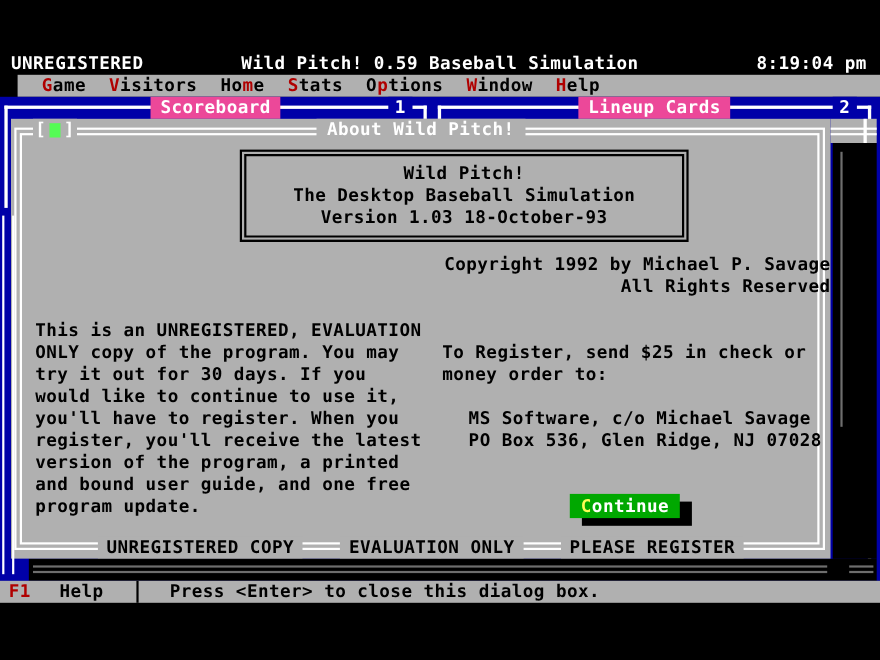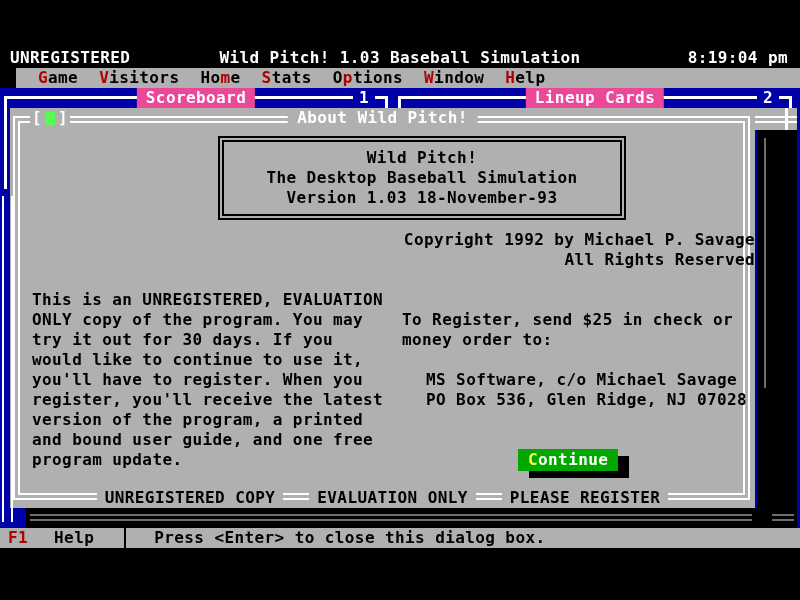--- a/index.html
+++ b/index.html
@@ -60,37 +60,37 @@
   .body-left{position:absolute;left:22px;top:182px;white-space:pre-line;}
   .reg-intro{position:absolute;left:392px;top:202px;white-space:pre-line;}
   .reg-addr{position:absolute;left:416px;top:262px;white-space:pre-line;}
 
   .btn-continue{position:absolute;left:508px;top:341px;height:22px;line-height:22px;
                 padding:0 10px;background:#00a800;color:#fff;box-shadow:11px 7px 0 #000;
                 cursor:pointer;white-space:pre;}
   .hot-y{color:#fcfc54;}
 
   .dlg-footer{position:absolute;left:0;bottom:0;width:100%;height:20px;display:flex;
-              justify-content:center;gap:26px;z-index:2;}
+              justify-content:center;gap:34px;z-index:2;}
   .badge{background:#b0b0b0;padding:0 8px;white-space:pre;}
 
   
   .statusbar{top:528px;background:#b0b0b0;color:#000;display:flex;align-items:center;z-index:8;position:absolute;gap:16px;}
   .sb-key{color:#b00000;margin-left:8px;}
   .sb-label{margin-left:10px;}
   .sb-sep{width:2px;height:20px;background:#000;margin:0 12px 0 14px;}
 </style>
 </head>
 <body>
 
 <div class="stage">
 
   <div class="row titlebar">
     <span class="tb-left">UNREGISTERED</span>
-    <span class="tb-center">Wild Pitch! 1.03 Baseball Simulation</span>
+    <span class="tb-center">Wild Pitch! 0.59 Baseball Simulation</span>
     <span class="tb-right">8:19:04 pm</span>
   </div>
 
   <div class="row menubar">
     <span class="mi"><span></span><span class="hot">G</span><span>ame</span></span>
     <span class="mi"><span></span><span class="hot">V</span><span>isitors</span></span>
     <span class="mi"><span>Ho</span><span class="hot">m</span><span>e</span></span>
     <span class="mi"><span></span><span class="hot">S</span><span>tats</span></span>
     <span class="mi"><span>O</span><span class="hot">p</span><span>tions</span></span>
     <span class="mi"><span></span><span class="hot">W</span><span>indow</span></span>
@@ -136,21 +136,21 @@
         <span>[</span>
         <span class="sq"></span>
         <span>]</span>
       </div>
 
     <div class="dlg-title">About Wild Pitch!</div>
 
     <div class="about-box">
       <div>Wild Pitch!</div>
       <div>The Desktop Baseball Simulation</div>
-      <div>Version 1.03 18-November-93</div>
+      <div>Version 1.03 18-October-93</div>
     </div>
 
     <div class="copyright">Copyright 1992 by Michael P. Savage
 All Rights Reserved</div>
 
     <div class="body-left">This is an UNREGISTERED, EVALUATION
 ONLY copy of the program. You may
 try it out for 30 days. If you
 would like to continue to use it,
 you'll have to register. When you

